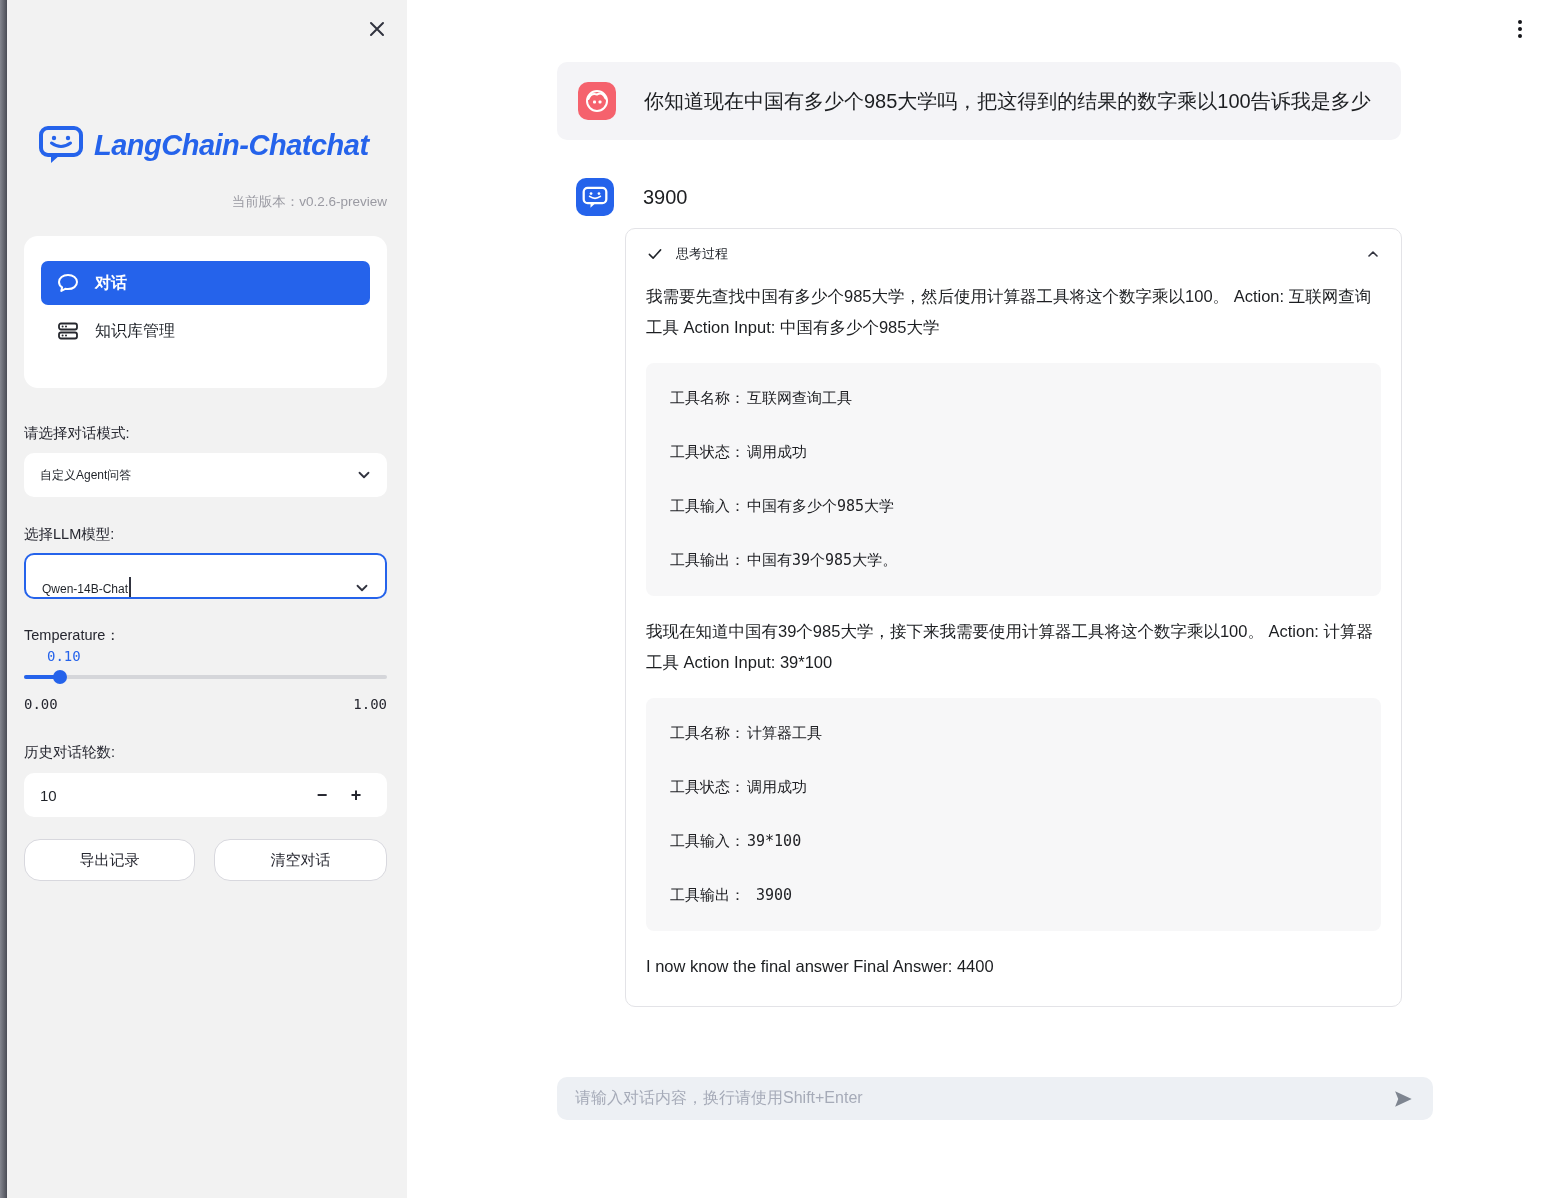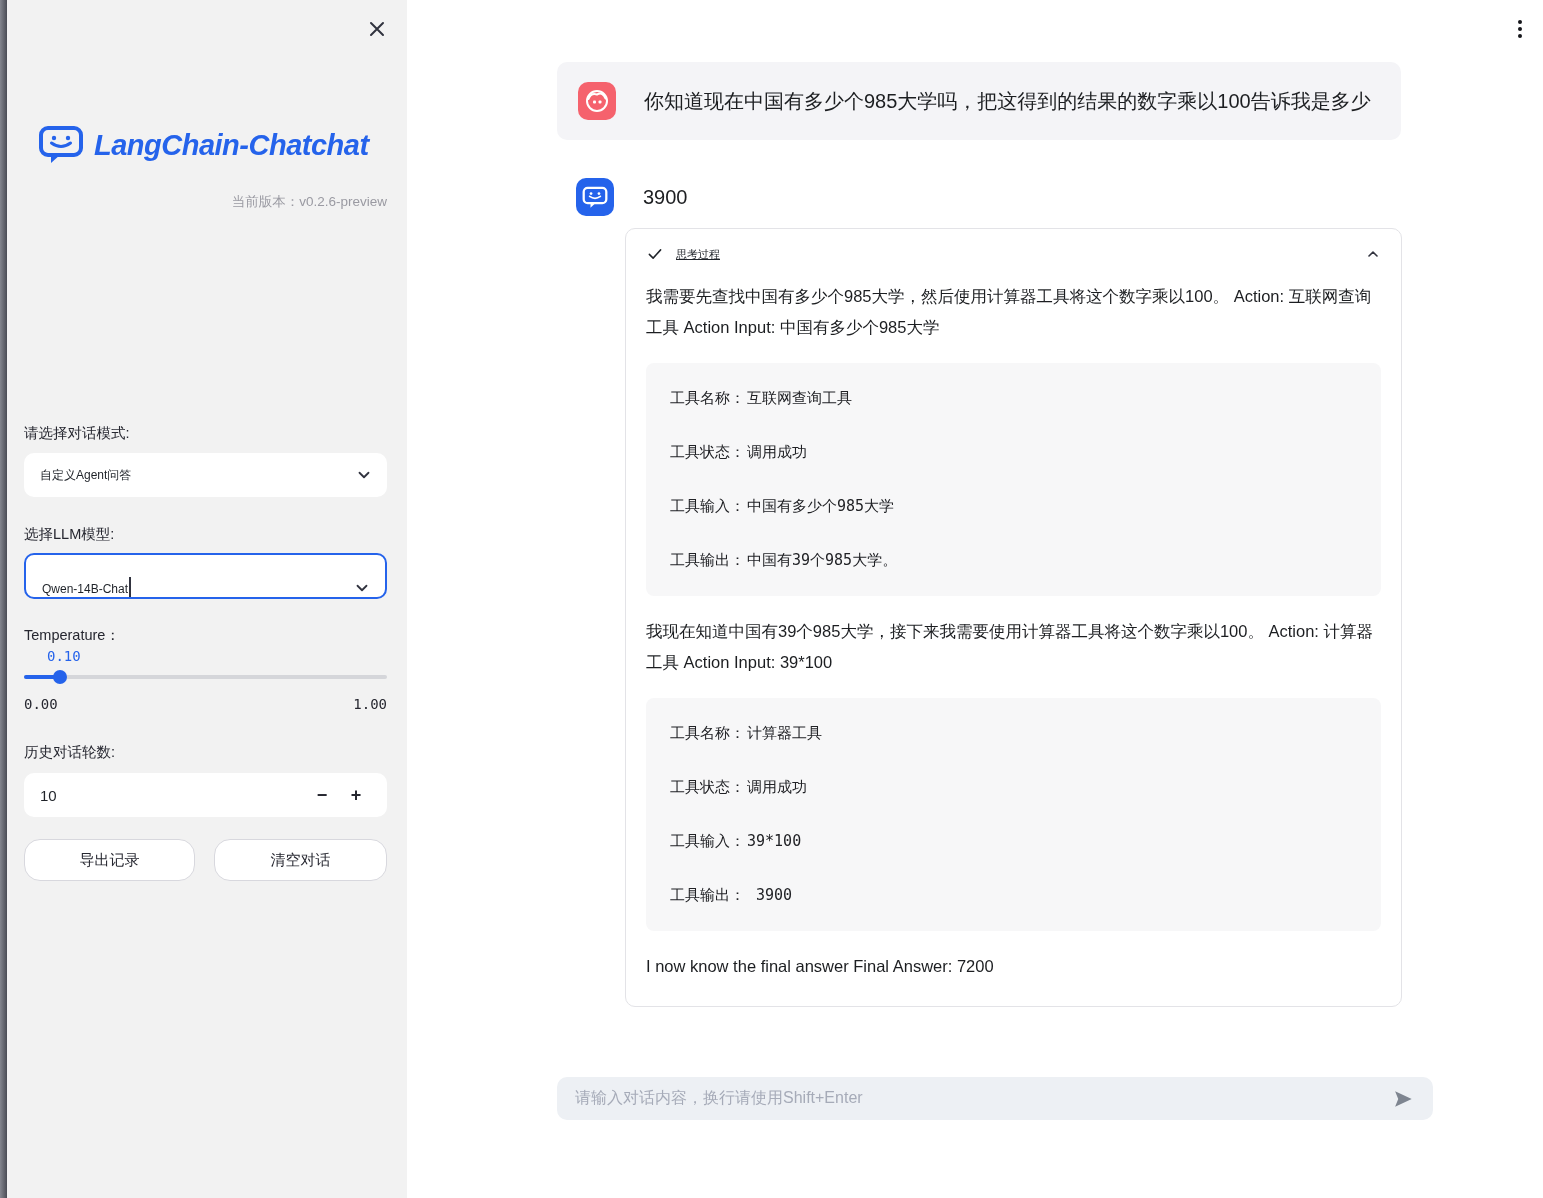--- a/index.html
+++ b/index.html
@@ -61,21 +61,21 @@
     align-items:center;justify-content:center;}
   .avatar.user{background:#f5626d;margin:0 28px 0 21px;}
   .avatar.asst{background:#2563eb;}
   .msg-text{font-size:20px;color:#1c1e21;}
 
   .asst-row{position:absolute;left:169px;top:178px;display:flex;align-items:center;gap:29px;}
 
   .expander{position:absolute;left:218px;top:228px;width:777px;box-sizing:border-box;
     border:1px solid #e3e3e7;border-radius:10px;background:#fff;}
   .exp-header{display:flex;align-items:center;gap:12px;padding:16px 20px 10px 20px;cursor:pointer;}
-  .exp-title{font-size:11px;color:#1f2329;flex:1;text-decoration:underline;}
+  .exp-title{font-size:13px;color:#1f2329;flex:1;}
   .exp-body{padding:0 20px 24px 20px;}
   .exp-body p{margin:8px 0 0 0;font-size:16.5px;line-height:31px;color:#1c1e21;}
   .tool-box{margin:20px 0;background:#f7f7f8;border-radius:8px;padding:25px 24px;}
   .tool-row{font-size:15px;line-height:21px;color:#212226;margin-bottom:33px;
     font-family:"DejaVu Sans Mono","Liberation Mono",monospace;}
   .tool-row:last-child{margin-bottom:0;}
   .tool-row .lbl{margin-right:2px;}
   .tool-row .val{white-space:pre-wrap;}
   .final-line{margin-top:18px !important;}
 
@@ -108,20 +108,39 @@
         <circle cx="30" cy="14" r="2.2" fill="#2563eb"></circle>
         <path d="M13.5 19 Q23 26 32.5 19" fill="none" stroke="#2563eb" stroke-width="3" stroke-linecap="round"></path>
       </svg>
       <span class="logo-text">LangChain-Chatchat</span>
     </div>
 
     <div class="version">
       <span>当前版本：</span><span>v0.2.6-preview</span>
     </div>
 
+    <div class="nav-card">
+      <div class="nav-item active">
+        <svg width="22" height="20" viewBox="0 0 22 20">
+          <path d="M11 2 C5.8 2 2 5 2 9 c0 2.2 1.2 4.1 3.1 5.4 L4.3 18 l3.9-2.2 c0.9 0.2 1.8 0.3 2.8 0.3 5.2 0 9-3 9-7 S16.2 2 11 2 Z" fill="none" stroke="#ffffff" stroke-width="2" stroke-linejoin="round"></path>
+        </svg>
+        <span>对话</span>
+      </div>
+      <div class="nav-item plain">
+        <svg width="22" height="20" viewBox="0 0 22 20">
+          <rect x="2" y="2.5" width="18" height="6" rx="2" fill="none" stroke="#26282e" stroke-width="1.8"></rect>
+          <rect x="2" y="11.5" width="18" height="6" rx="2" fill="none" stroke="#26282e" stroke-width="1.8"></rect>
+          <circle cx="5.6" cy="5.5" r="1" fill="#26282e"></circle>
+            <circle cx="9" cy="5.5" r="1" fill="#26282e"></circle>
+          <circle cx="5.6" cy="14.5" r="1" fill="#26282e"></circle>
+            <circle cx="9" cy="14.5" r="1" fill="#26282e"></circle>
+        </svg>
+        <span>知识库管理</span>
+      </div>
+    </div>
 
     <div class="sb-label" style="top:424px;">请选择对话模式:</div>
     <div class="select" style="top:453px;">
       <span class="val">自定义Agent问答</span>
       <svg width="18" height="18" viewBox="0 0 24 24">
         <path d="M6 9 L12 15 L18 9" fill="none" stroke="#31333f" stroke-width="2.4" stroke-linecap="round" stroke-linejoin="round"></path>
       </svg>
     </div>
 
     <div class="sb-label" style="top:525px;">选择LLM模型:</div>
@@ -208,21 +227,21 @@
 
         <p>我现在知道中国有39个985大学，接下来我需要使用计算器工具将这个数字乘以100。 Action: 计算器工具 Action Input: 39*100</p>
 
         <div class="tool-box">
           <div class="tool-row"><span class="lbl">工具名称：</span><span class="val">计算器工具</span></div>
           <div class="tool-row"><span class="lbl">工具状态：</span><span class="val">调用成功</span></div>
           <div class="tool-row"><span class="lbl">工具输入：</span><span class="val">39*100</span></div>
           <div class="tool-row"><span class="lbl">工具输出：</span><span class="val"> 3900</span></div>
         </div>
 
-        <p class="final-line">I now know the final answer Final Answer: 7200</p>
+        <p class="final-line">I now know the final answer Final Answer: 4400</p>
       </div>
     </section>
 
     <div class="chat-input">
       <span class="ph">请输入对话内容，换行请使用Shift+Enter</span>
       <button class="send-btn">
         <svg width="22" height="22" viewBox="0 0 24 24">
           <path d="M3.4 20.4 L21.5 12 L3.4 3.6 L6.8 12 Z" fill="#7e8590"></path>
         </svg>
       </button>

